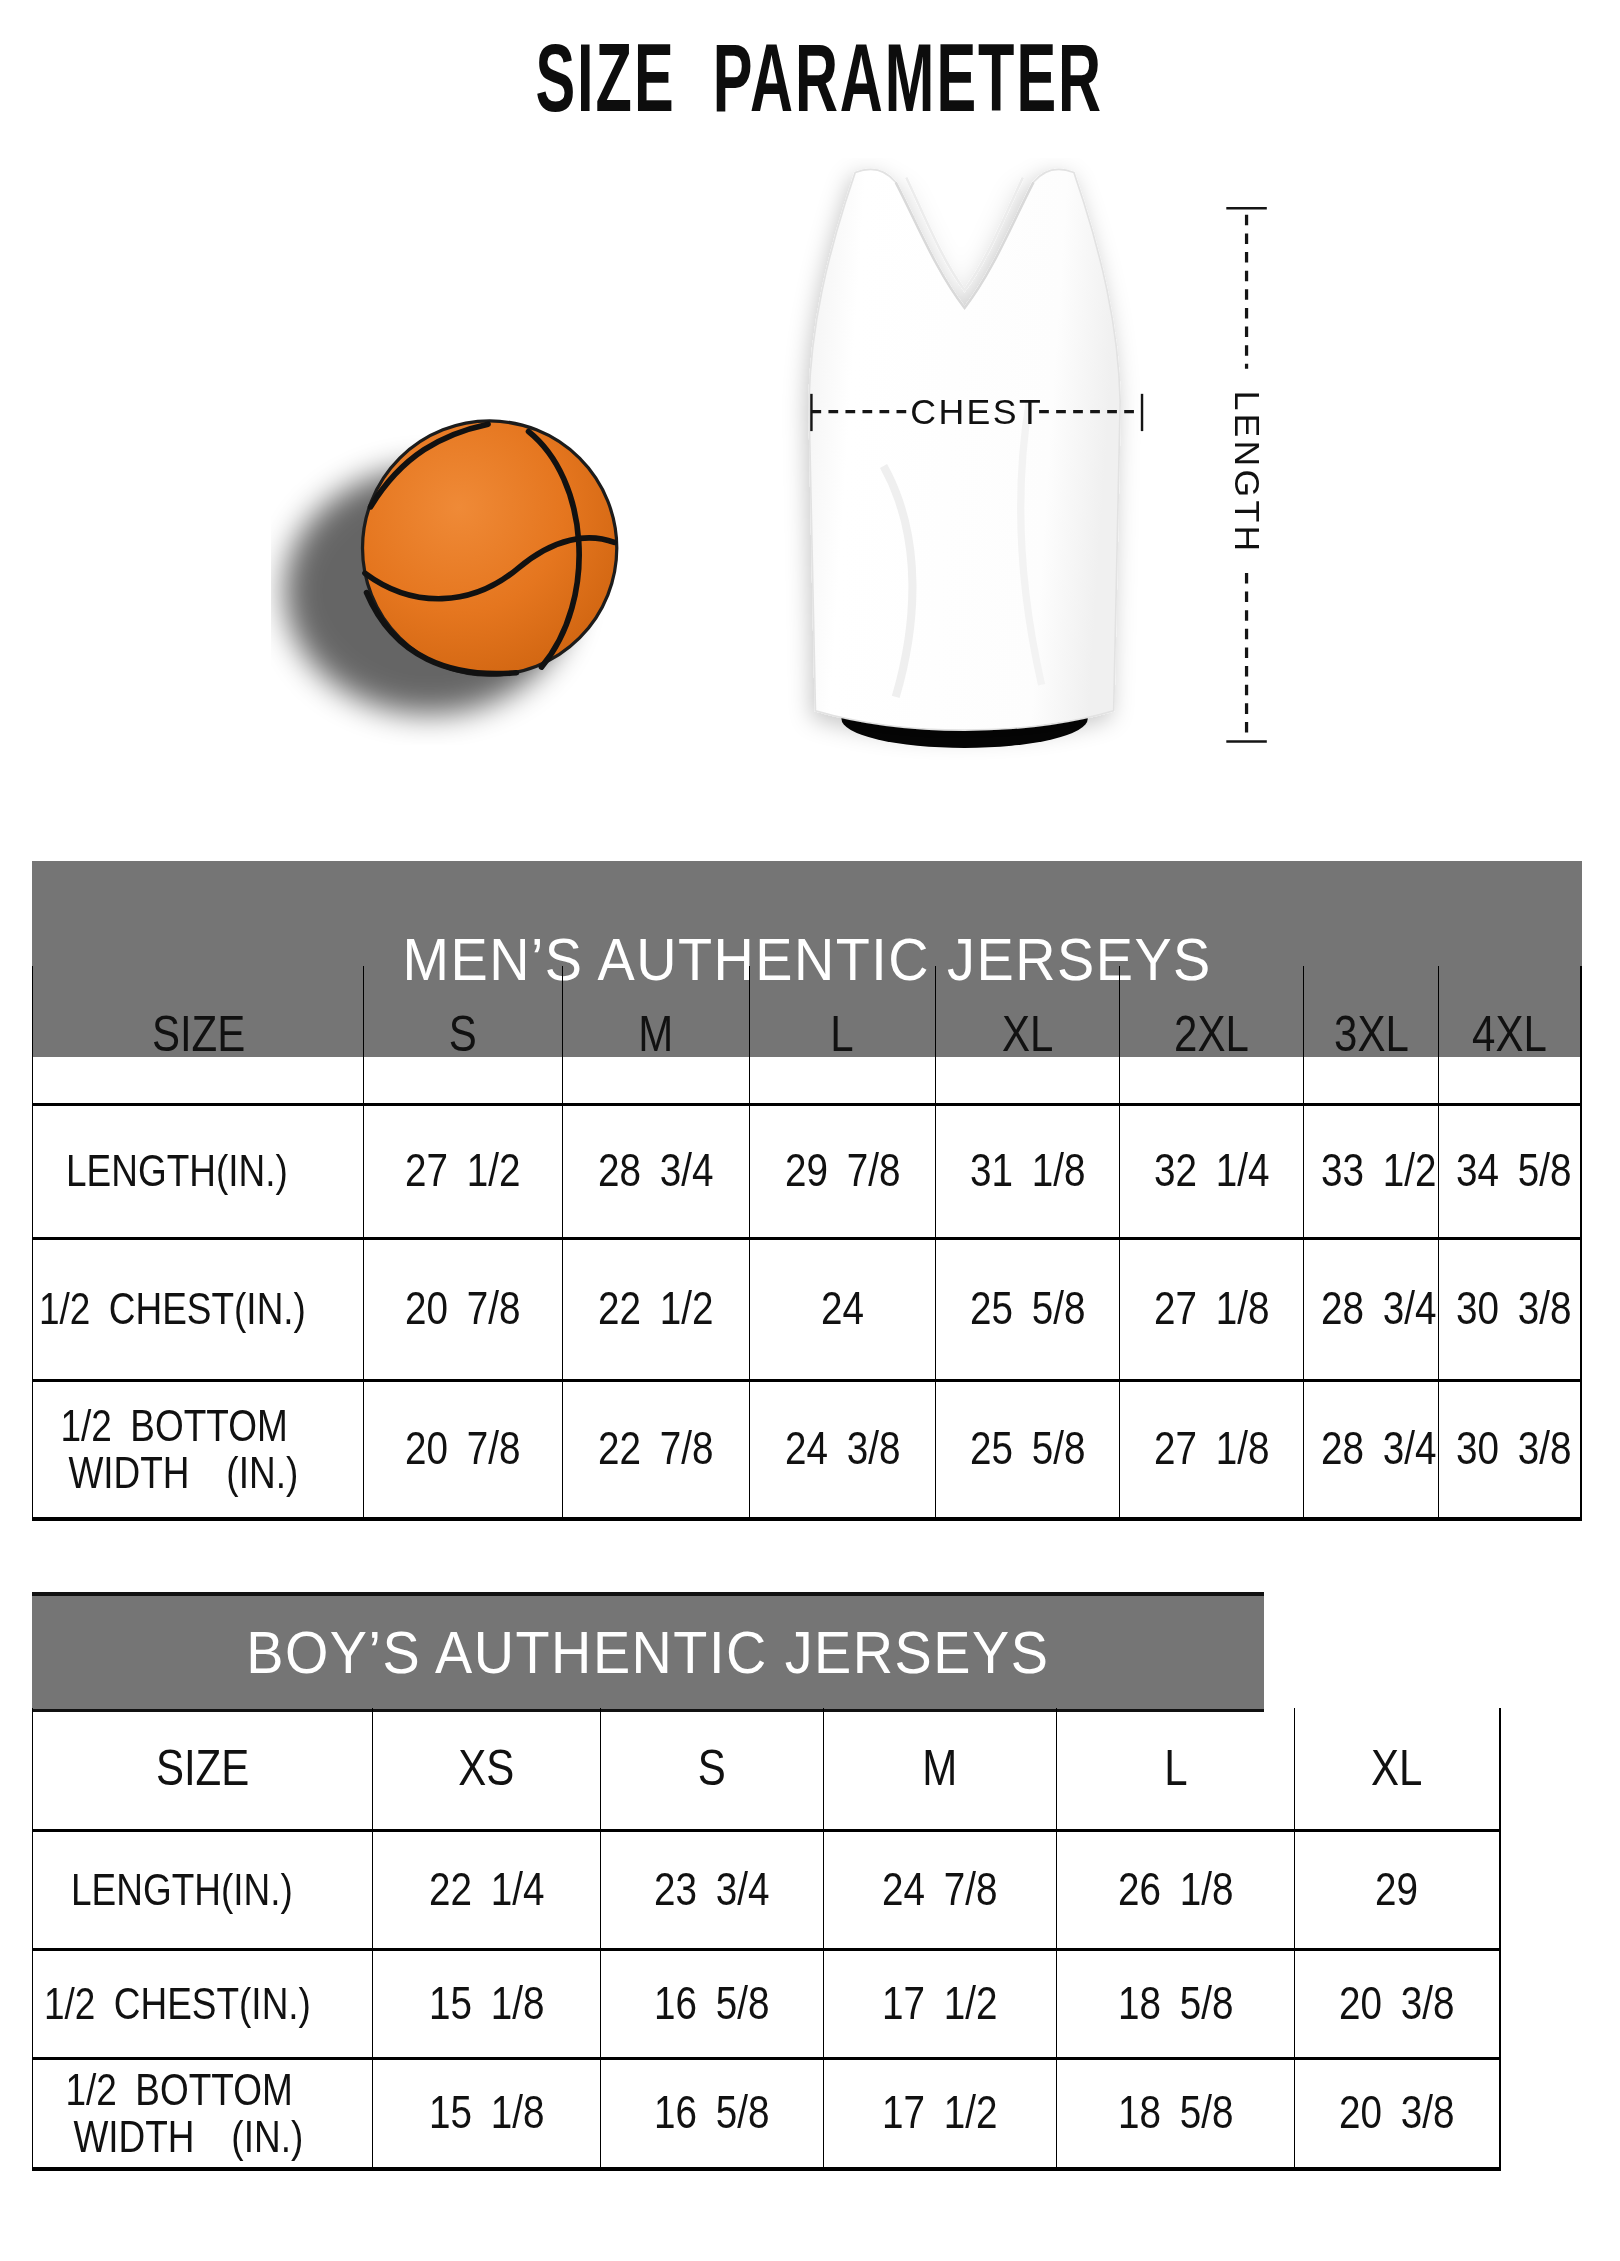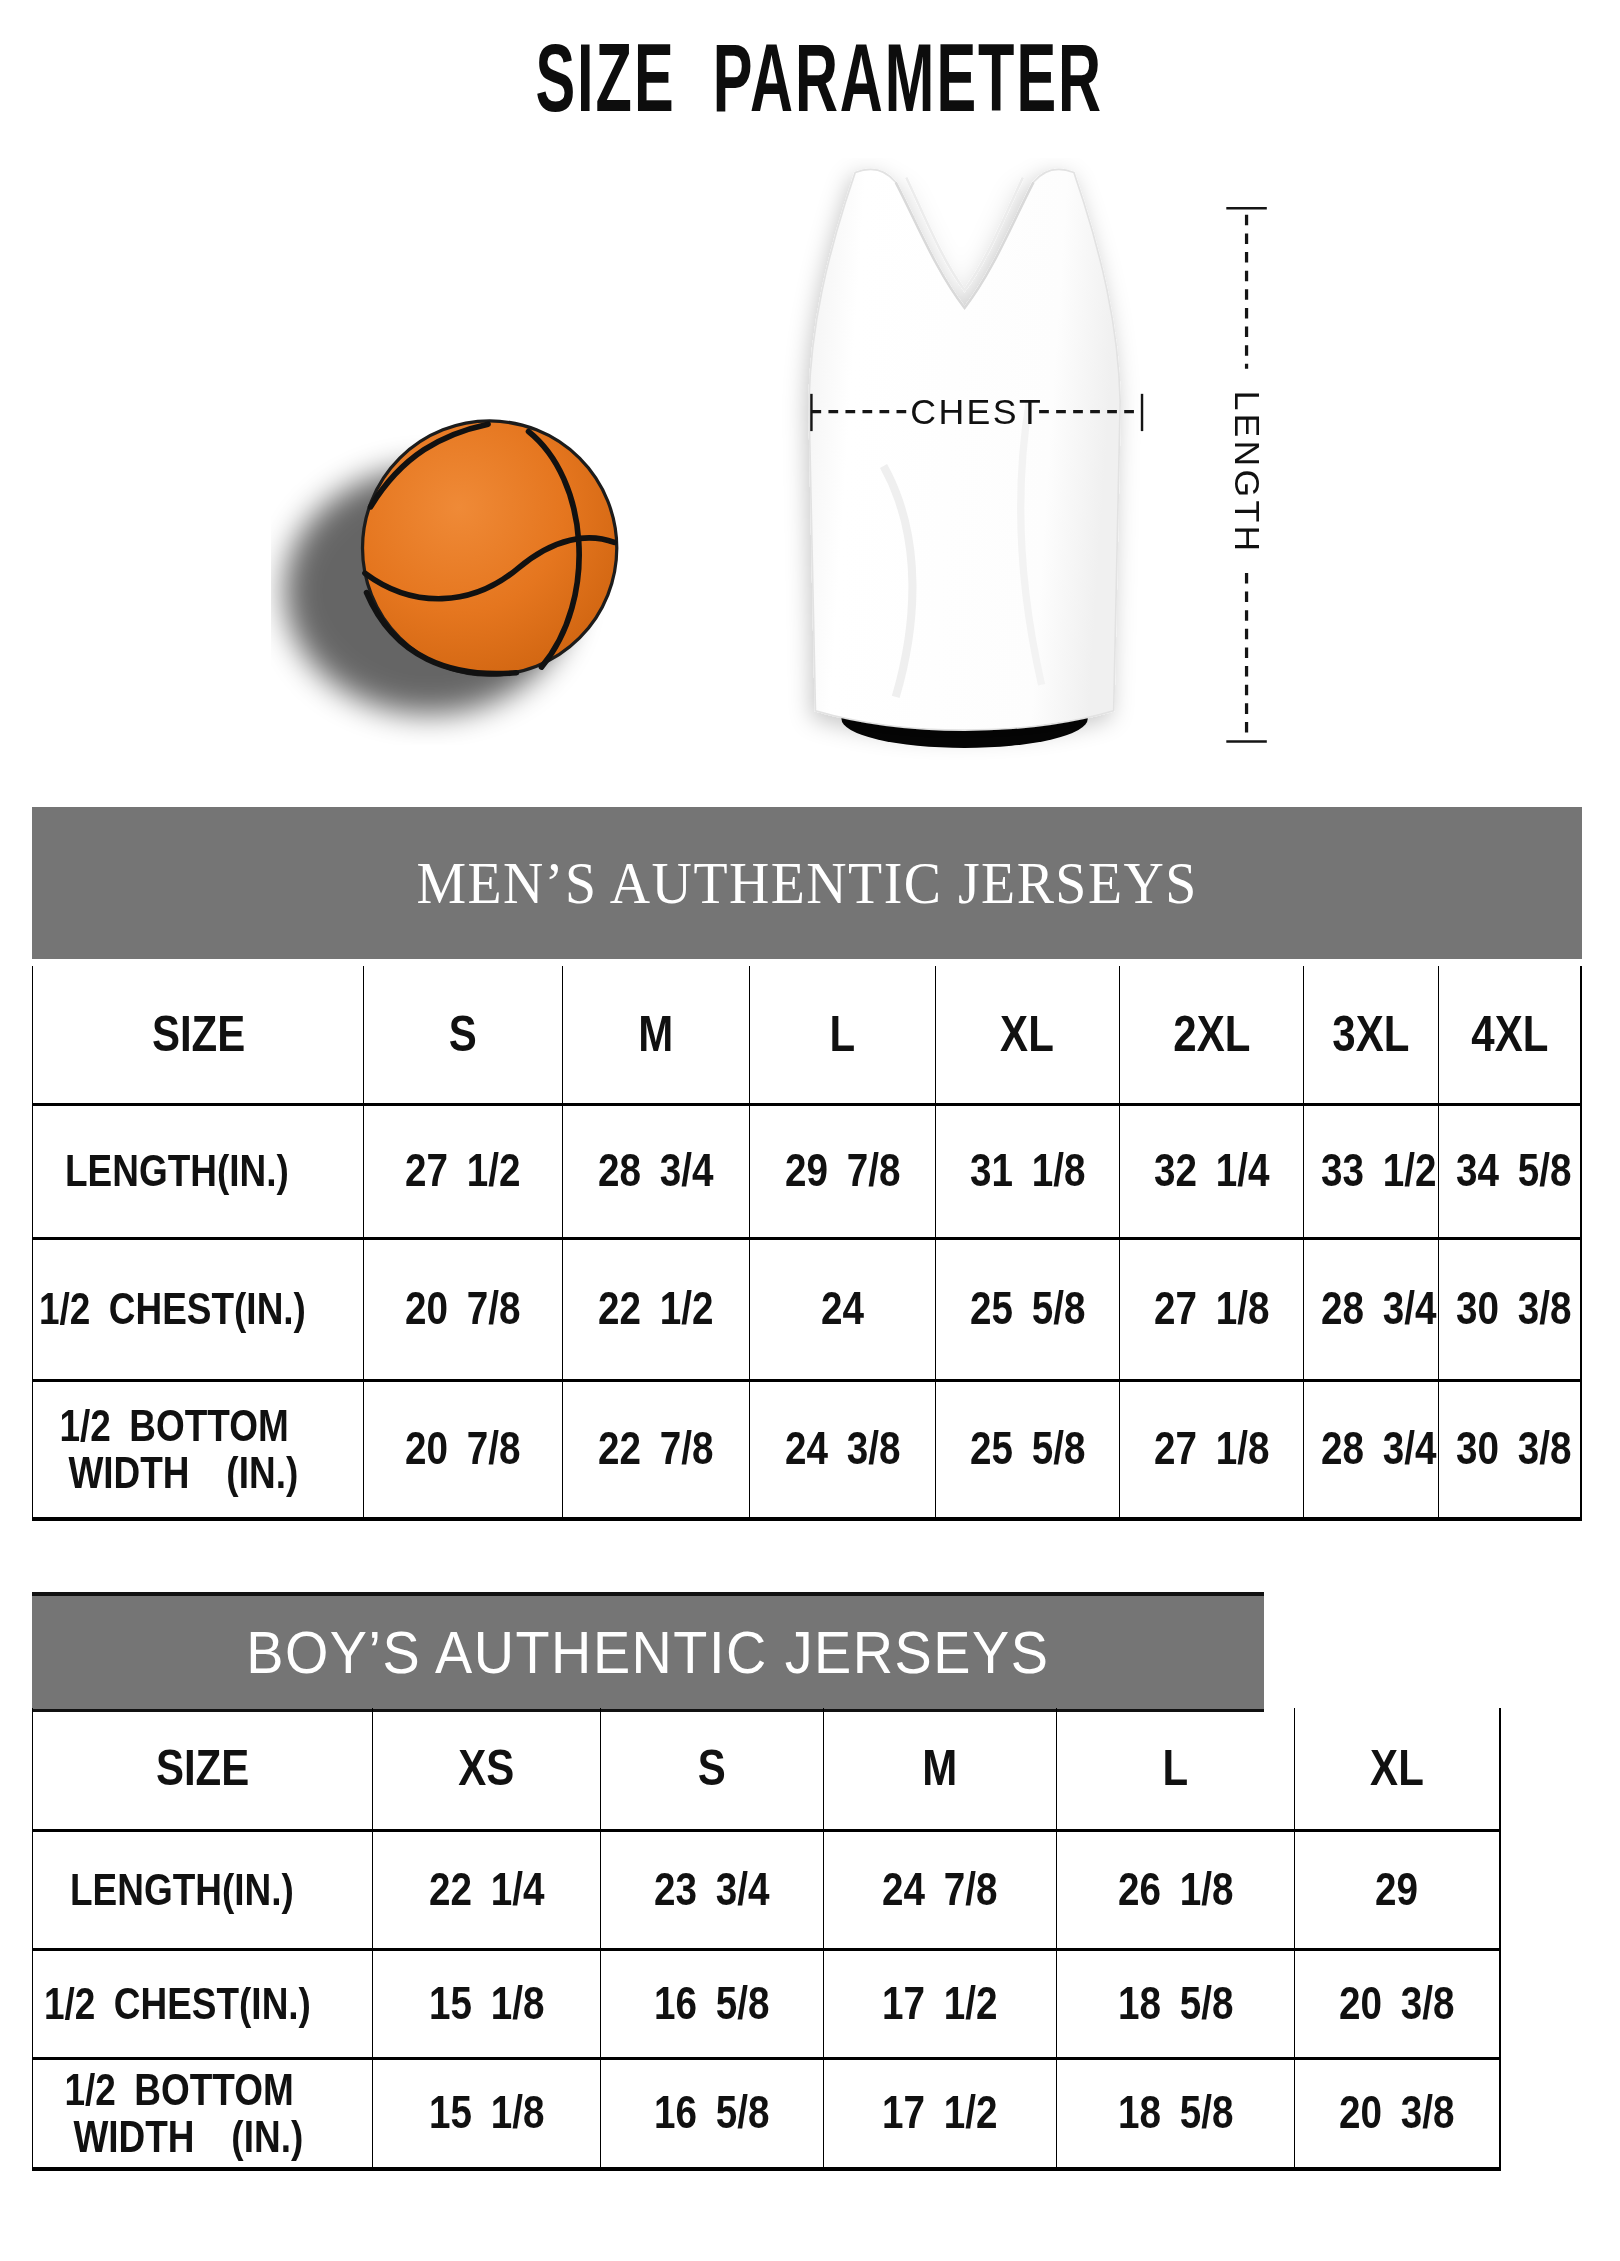--- a/index.html
+++ b/index.html
@@ -15,36 +15,36 @@
   }
   
   .ball-wrap{position:absolute;left:271px;top:356px;width:413px;height:389px;}
   .jersey-wrap{position:absolute;left:762px;top:158px;width:551px;height:624px;}
   svg text{font-family:"Liberation Sans", sans-serif;}
   
   .banner{
     position:absolute;left:32px;background:#757575;display:flex;
     align-items:center;justify-content:center;color:#ffffff;
   }
-  .banner-mens{top:807px;width:1550px;height:152px;font-family:Liberation Serif, serif;}
+  .banner-mens{top:861px;width:1550px;height:196px;}
   .banner-boys{top:1592px;width:1232px;height:113px;border-top:4px solid #111;border-bottom:3.2px solid #111;}
   .banner .btxt{
     font-size:60px;font-weight:400;letter-spacing:1.6px;white-space:pre;
     transform:scaleX(.93);transform-origin:center;display:inline-block;
   }
   
   table.size-table{
     position:absolute;left:32px;border-collapse:collapse;table-layout:fixed;
     border-left:1.6px solid #000;border-right:2.4px solid #000;border-bottom:4px solid #000;
   }
   #mens-table{top:966px;width:1550px;}
   #boys-table{top:1708px;width:1469px;}
   .size-table td,.size-table th{
     border-left:1.6px solid #000;border-top:3.2px solid #000;
-    padding:6px;text-align:center;vertical-align:middle;font-weight:700;
+    padding:6px;text-align:center;vertical-align:middle;font-weight:400;
   }
   .size-table tr:first-child td,.size-table tr:first-child th{border-top:none;}
   .size-table td:first-child,.size-table th:first-child{border-left:none;}
   .cond{
     display:inline-block;transform:scaleX(.84);transform-origin:center;
     white-space:pre;word-spacing:9.7px;line-height:1.08;
   }
   .hcell .cond{font-size:50px;}
   .vcell .cond{font-size:46px;}
   .lcell{text-align:left;padding-left:6.5px;}

